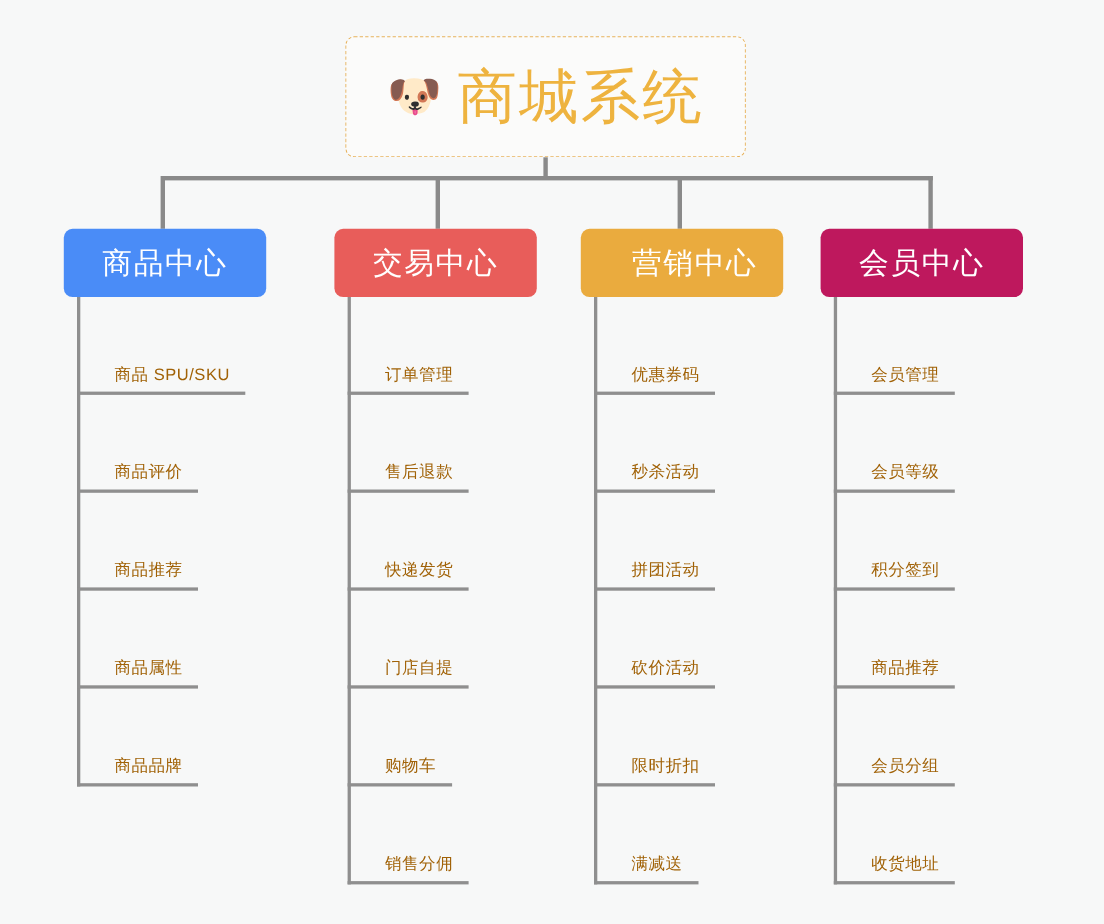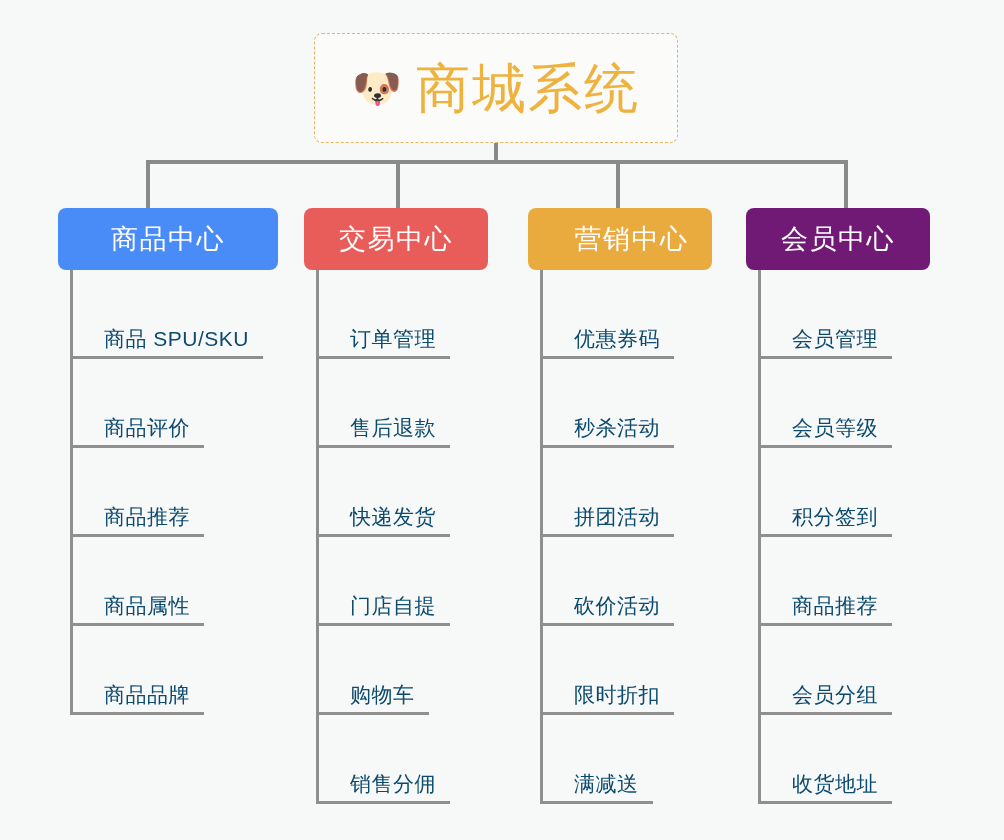--- a/index.html
+++ b/index.html
@@ -113,22 +113,22 @@
     align-items: flex-end;
   }
   .leaf-inner {
     position: relative;
     display: inline-block;
     padding: 0 14px 6px 34px;
     border-bottom: 3px solid #8f8f8f;
     white-space: nowrap;
   }
   .leaf-label {
-    font-size: 21px;
-    color: #0c4a6e;
+    font-size: 15px;
+    color: #a16207;
     line-height: 1.1;
     letter-spacing: 0.5px;
   }
 </style>
 </head>
 <body>
 
 <div id="mindmap">
 
   <div class="root-node">
@@ -141,21 +141,21 @@
 
   <div id="drops">
       <div class="conn conn-drop" style="left: 146px;"></div>
       <div class="conn conn-drop" style="left: 396px;"></div>
       <div class="conn conn-drop" style="left: 616px;"></div>
       <div class="conn conn-drop" style="left: 844px;"></div>
     </div>
 
   <div id="branches">
       <div class="branch" style="left: 58px; width: 184px;">
-        <div class="branch-header" style="background: rgb(74, 140, 247); width: 220px;">商品中心</div>
+        <div class="branch-header" style="background: rgb(74, 140, 247); width: 184px;">商品中心</div>
         <div class="leaf-stack">
           <div class="trunk"></div>
           <div class="leaf">
             <div class="leaf-inner"><span class="leaf-label">商品 SPU/SKU</span></div>
           </div>
           <div class="leaf">
             <div class="leaf-inner"><span class="leaf-label">商品评价</span></div>
           </div>
           <div class="leaf">
             <div class="leaf-inner"><span class="leaf-label">商品推荐</span></div>
@@ -210,21 +210,21 @@
           </div>
           <div class="leaf">
             <div class="leaf-inner"><span class="leaf-label">限时折扣</span></div>
           </div>
           <div class="leaf">
             <div class="leaf-inner"><span class="leaf-label">满减送</span></div>
           </div>
         </div>
       </div>
       <div class="branch" style="left: 746px; width: 184px;">
-        <div class="branch-header" style="background: #701a75; width: 184px;">会员中心</div>
+        <div class="branch-header" style="background: #be185d; width: 184px;">会员中心</div>
         <div class="leaf-stack">
           <div class="trunk"></div>
           <div class="leaf">
             <div class="leaf-inner"><span class="leaf-label">会员管理</span></div>
           </div>
           <div class="leaf">
             <div class="leaf-inner"><span class="leaf-label">会员等级</span></div>
           </div>
           <div class="leaf">
             <div class="leaf-inner"><span class="leaf-label">积分签到</span></div>

